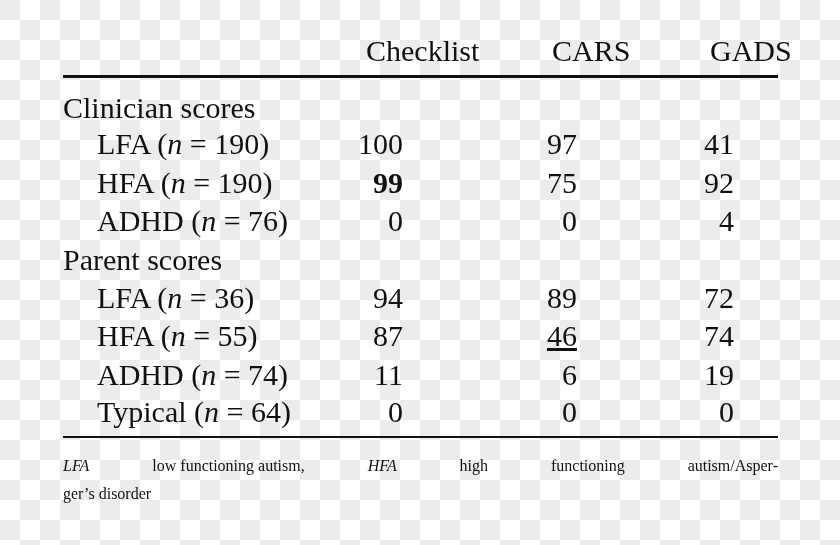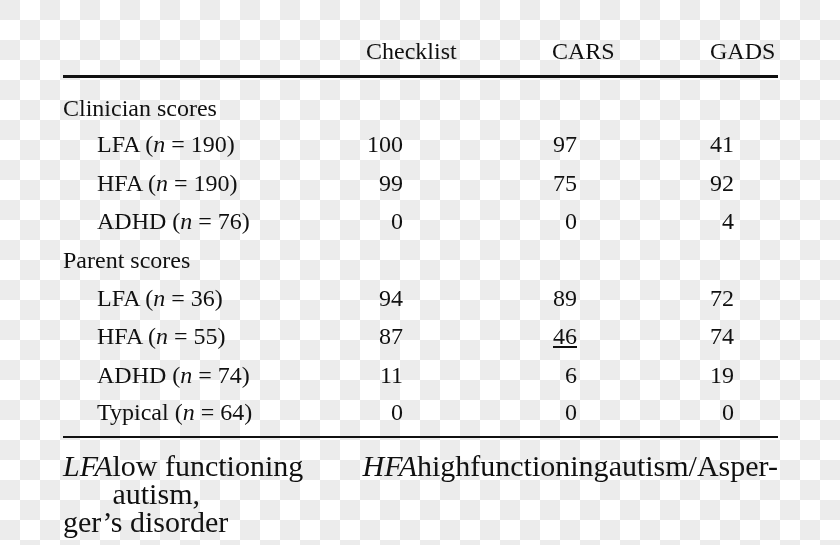--- a/index.html
+++ b/index.html
@@ -16,25 +16,25 @@
   }
   
   .checker {
     position: absolute; inset: 0;
     background-color: #ffffff;
     background-image:
       conic-gradient(#ececec 0 25%, transparent 0 50%, #ececec 0 75%, transparent 0);
     background-size: 40px 40px;
     background-position: 20px 0;
   }
-  .t { position: absolute; font-size: 24px; line-height: 28px; white-space: nowrap; }
+  .t { position: absolute; font-size: 30px; line-height: 28px; white-space: nowrap; }
   .r { }
   .rule { position: absolute; left: 63px; width: 715px; height: 3px; background: #111; }
   i { font-style: italic; }
-  .foot { position: absolute; left: 63px; width: 715px; font-size: 30px; line-height: 28px; }
+  .foot { position: absolute; left: 63px; width: 715px; font-size: 16px; line-height: 28px; }
   .foot .line1 { display: flex; justify-content: space-between; }
 </style>
 </head>
 <body>
 <div class="checker"></div>
 
 <div class="t" style="left:366px; top:37px;">Checklist</div>
 <div class="t" style="left:552px; top:37px;">CARS</div>
 <div class="t" style="left:710px; top:37px;">GADS</div>
 
@@ -43,21 +43,21 @@
 <div class="t" style="left:63px; top:94px;">Clinician scores</div>
 
 <div>
   <div class="t" style="left:97px; top:130px;"><span>LFA (</span><i>n</i><span> = 190)</span></div>
   <div class="t r" style="right:437px; top:130px;">100</div>
   <div class="t r" style="right:263px; top:130px;">97</div>
   <div class="t r" style="right:106px; top:130px;">41</div>
 </div>
 <div>
   <div class="t" style="left:97px; top:169px;"><span>HFA (</span><i>n</i><span> = 190)</span></div>
-  <div class="t r" style="right:437px; top:169px;">99</div>
+  <div class="t r" style="right:437px; top:169px;font-weight:bold;">99</div>
   <div class="t r" style="right:263px; top:169px;">75</div>
   <div class="t r" style="right:106px; top:169px;">92</div>
 </div>
 <div>
   <div class="t" style="left:97px; top:207px;"><span>ADHD (</span><i>n</i><span> = 76)</span></div>
   <div class="t r" style="right:437px; top:207px;">0</div>
   <div class="t r" style="right:263px; top:207px;">0</div>
   <div class="t r" style="right:106px; top:207px;">4</div>
 </div>
 

